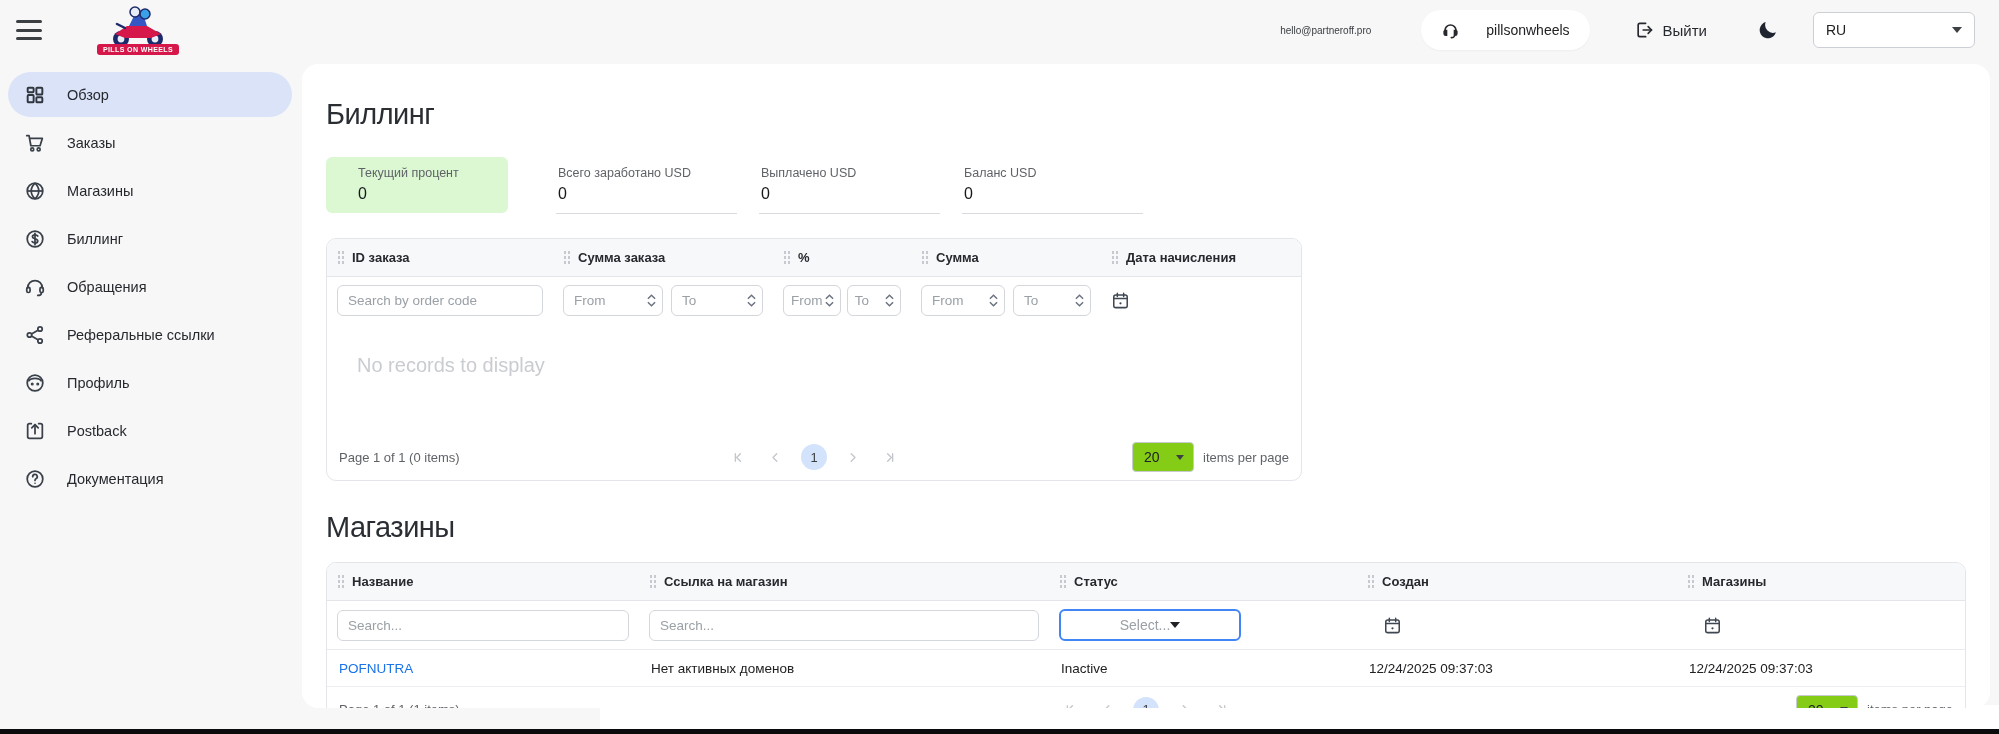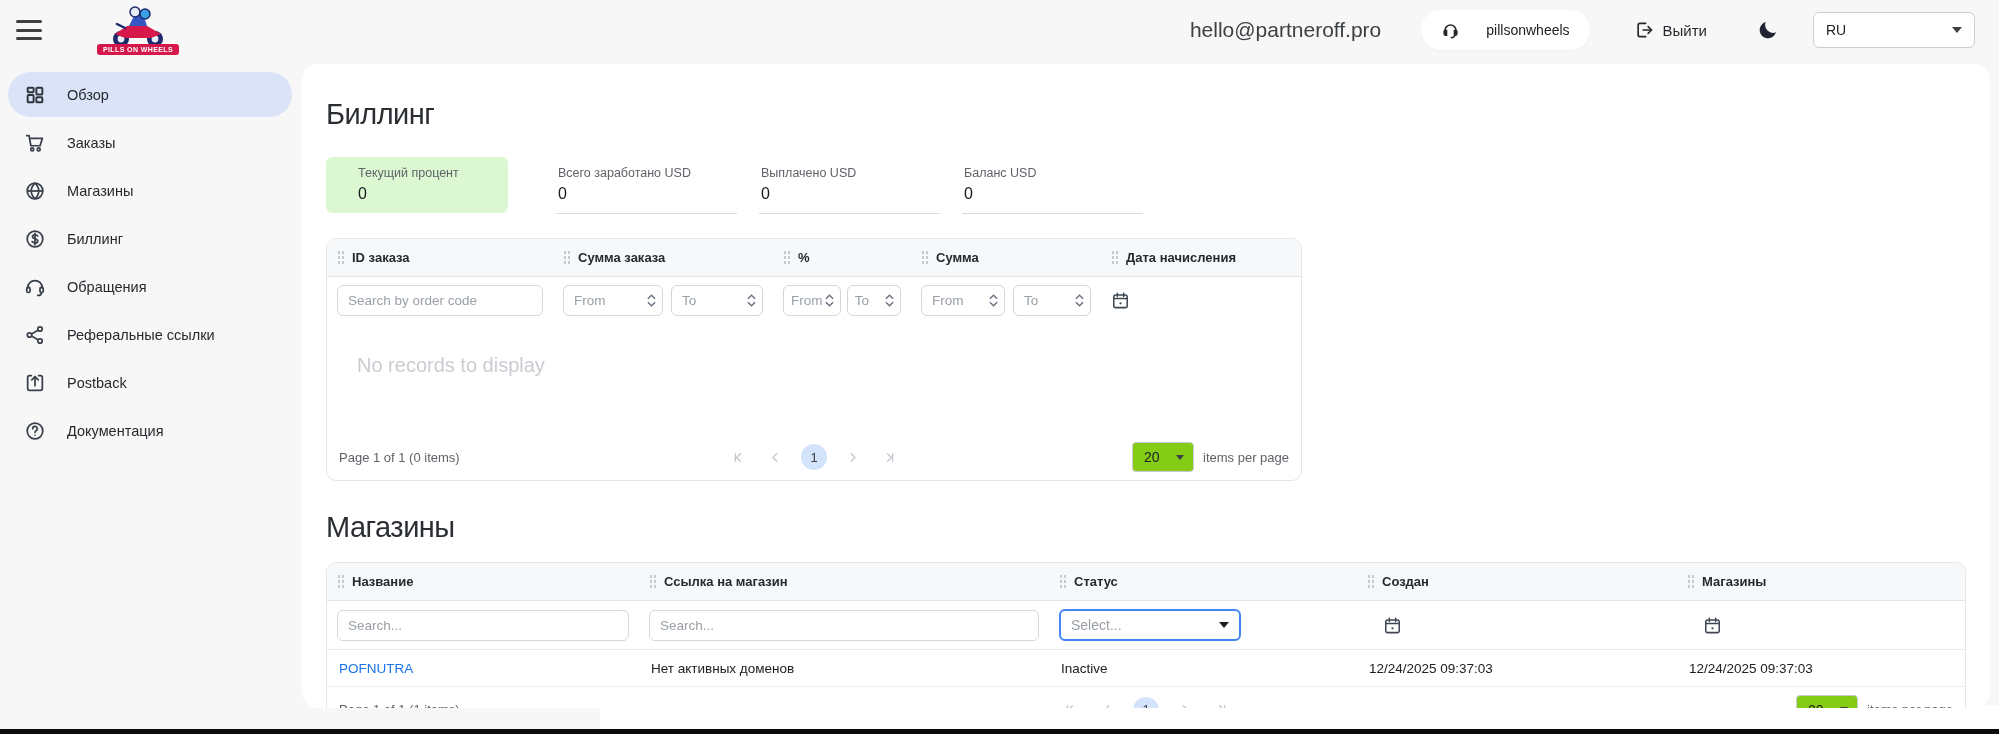--- a/index.html
+++ b/index.html
@@ -10,21 +10,21 @@
     color:#202124;
     position:relative;
   }
   
   .topbar { height:60px; display:flex; align-items:center; padding:0 24px 0 16px; }
   .hamburger { width:26px; height:20px; display:flex; flex-direction:column; justify-content:space-between; cursor:pointer; border:none; background:none; }
   .hamburger span { height:3px; background:#3c4043; border-radius:2px; }
   .logo { margin-left:48px; display:flex; flex-direction:column; align-items:center; width:96px; }
   .logo-badge { background:#d5174a; color:#fff; font-size:7px; font-weight:bold; letter-spacing:.4px; padding:2px 6px; border-radius:3px; margin-top:-4px; white-space:nowrap; }
   .topbar-spacer { flex:1; }
-  .tb-email { font-size:21px; color:#3c4043; margin-right:40px; }
+  .tb-email { font-size:10px; color:#3c4043; margin-right:50px; }
   .user-chip { background:#fff; border-radius:22px; height:40px; display:flex; align-items:center; gap:26px; padding:0 20px; box-shadow:0 1px 2px rgba(0,0,0,.04); cursor:pointer; }
   .user-chip .name { font-size:14px; color:#202124; }
   .logout { display:flex; align-items:center; gap:9px; margin-left:44px; background:none; border:none; cursor:pointer; font-size:15px; color:#26292e; font-family:inherit; }
   .moon-btn { margin-left:50px; background:none; border:none; cursor:pointer; display:flex; }
   .lang-select { margin-left:34px; width:162px; height:36px; background:#fff; border:1px solid #ccd0d6; border-radius:6px; display:flex; align-items:center; padding:0 12px; font-size:14px; color:#202124; cursor:pointer; justify-content:space-between; }
   .caret-down { width:0; height:0; border-left:5px solid transparent; border-right:5px solid transparent; border-top:6px solid #3c4043; }
   
   .layout { display:flex; height:664px; }
   .sidebar { width:300px; padding:12px 8px 0 8px; flex-shrink:0; }
   .side-item { height:45px; display:flex; align-items:center; gap:21px; padding:0 0 0 16px; border-radius:24px; margin-bottom:3px; cursor:pointer; }
@@ -65,21 +65,21 @@
   .foot-right { margin-left:auto; display:flex; align-items:center; gap:9px; }
   .size-select { width:62px; height:30px; border:1px solid #c7cbd1; border-radius:4px; background:#84cc16; display:flex; align-items:center; justify-content:space-between; padding:0 9px 0 11px; font-size:14px; cursor:pointer; }
   .size-select .caret-down { border-top-width:5px; border-left-width:4.5px; border-right-width:4.5px; }
   .ipp { font-size:13px; color:#5f6368; }
   
   .tbl-billing { width:976px; }
   .tbl-billing .tbl-head, .tbl-billing .filters { grid-template-columns:226px 220px 138px 190px 1fr; }
   
   .tbl-shops .tbl-head, .tbl-shops .filters, .row-shop { grid-template-columns:312px 410px 308px 320px 1fr; }
   .tbl-shops .filters { border-bottom:1px solid #e9ebee; }
-  .select-box { height:32px; border:2px solid #4285f4; border-radius:6px; background:#fff; display:flex; align-items:center; justify-content:space-between; padding:0 10px; font-size:14px; color:#9aa0a6; width:182px; cursor:pointer; }
+  .select-box { height:32px; border:2px solid #4285f4; border-radius:6px; background:#fff; display:flex; align-items:center; justify-content:center; padding:0 10px; font-size:14px; color:#9aa0a6; width:182px; cursor:pointer; }
   .select-box .caret-down { border-top-color:#202124; }
   .row-shop { display:grid; height:36px; align-items:center; font-size:13.5px; }
   .row-shop > div { padding-left:12px; }
   .cell-link { color:#1a73e8; cursor:pointer; }
   .tbl-shops .tbl-foot { border-top:1px solid #eceef1; }
   .filters .cal-pad { padding-left:26px; }
   
   .bottom-bar { position:absolute; left:0; bottom:0; width:100%; height:5px; background:#0b0b0d; }
   .bottom-white { position:absolute; right:0; bottom:5px; width:1399px; height:24px; background:#fff; z-index:-1; }
 </style>
@@ -192,20 +192,29 @@
     <div class="side-item">
       <svg width="22" height="22" viewBox="0 0 24 24" fill="none" stroke="#3a4049" stroke-width="1.9">
           <circle cx="6" cy="12" r="2.4"></circle>
           <circle cx="17.5" cy="5.5" r="2.4"></circle>
           <circle cx="17.5" cy="18.5" r="2.4"></circle>
           <path d="M8.2 10.8l7-4M8.2 13.2l7 4"></path>
         </svg>
       <span class="lbl">Реферальные ссылки</span>
     </div>
     <div class="side-item">
+      <svg width="22" height="22" viewBox="0 0 24 24" fill="none" stroke="#3a4049" stroke-width="1.9" stroke-linecap="round">
+          <circle cx="12" cy="12" r="8.5"></circle>
+          <path d="M5.5 9.5c2-3.5 11-3.5 13 0"></path>
+          <circle cx="9" cy="13" r="0.7" fill="#3a4049"></circle>
+          <circle cx="15" cy="13" r="0.7" fill="#3a4049"></circle>
+        </svg>
+      <span class="lbl">Профиль</span>
+    </div>
+    <div class="side-item">
       <svg width="22" height="22" viewBox="0 0 24 24" fill="none" stroke="#3a4049" stroke-width="1.9" stroke-linecap="round" stroke-linejoin="round">
           <path d="M8 4H6a2 2 0 0 0-2 2v12a2 2 0 0 0 2 2h12a2 2 0 0 0 2-2V6a2 2 0 0 0-2-2h-2"></path>
           <path d="M12 15V5"></path>
           <path d="M8.5 8.5L12 5l3.5 3.5"></path>
         </svg>
       <span class="lbl">Postback</span>
     </div>
     <div class="side-item">
       <svg width="22" height="22" viewBox="0 0 24 24" fill="none" stroke="#3a4049" stroke-width="1.9" stroke-linecap="round">
           <circle cx="12" cy="12" r="8.5"></circle>

